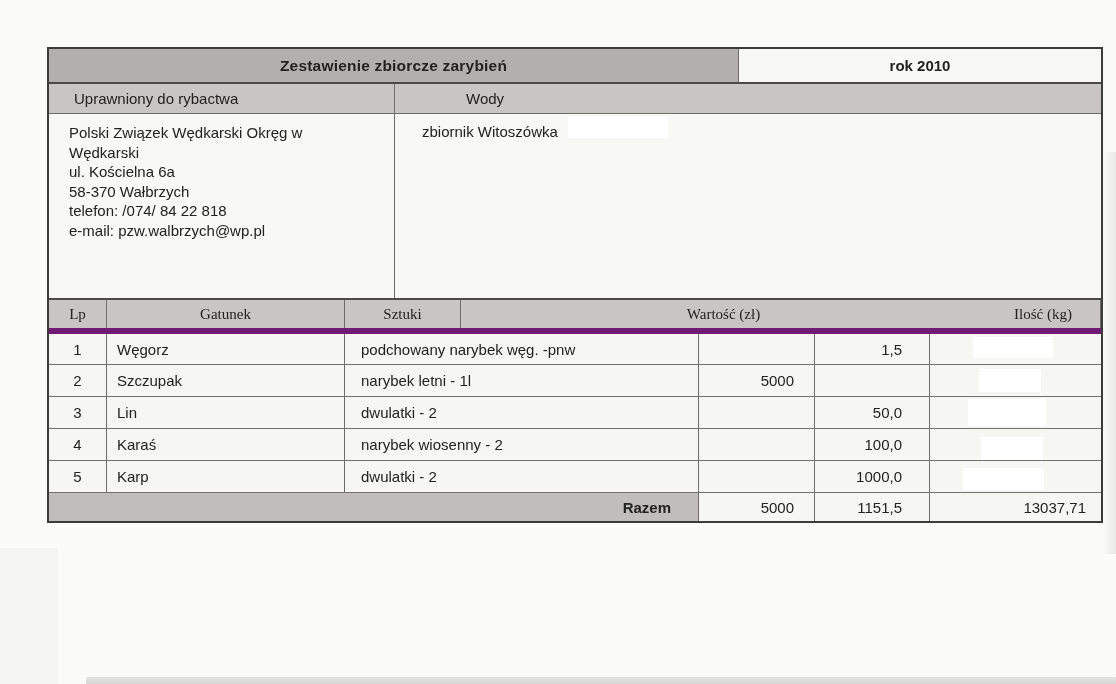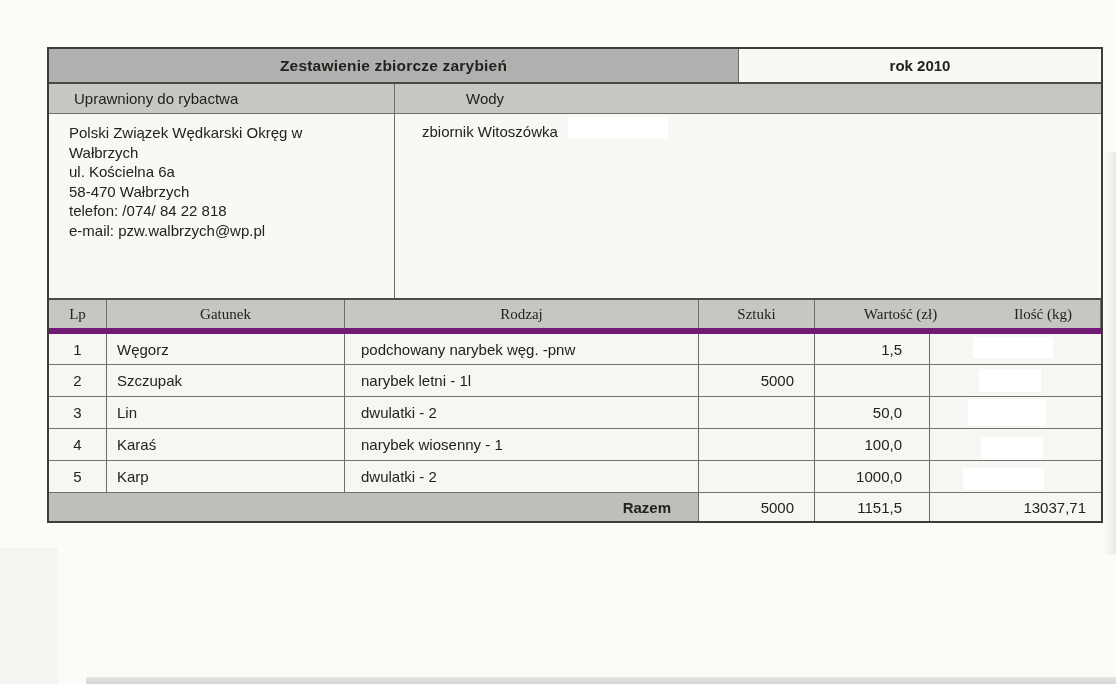--- a/index.html
+++ b/index.html
@@ -72,35 +72,34 @@
     </div>
 
     <div class="row r-labels">
       <div class="cell vline label-left">Uprawniony do rybactwa</div>
       <div class="cell label-right">Wody</div>
     </div>
 
     <div class="row r-address">
       <div class="cell vline addr-cell">
         <div>Polski Związek Wędkarski Okręg w</div>
-        <div>Wałbrzych</div>
+        <div>Wędkarski</div>
         <div>ul. Kościelna 6a</div>
-        <div>58-470 Wałbrzych</div>
+        <div>58-370 Wałbrzych</div>
         <div>telefon: /074/ 84 22 818</div>
         <div>e-mail: pzw.walbrzych@wp.pl</div>
       </div>
       <div class="cell waters-cell">
         <span>zbiornik Witoszówka</span>
       </div>
     </div>
 
     <div class="row r-head">
       <div class="cell vline c-lp">Lp</div>
       <div class="cell vline c-gat">Gatunek</div>
-      <div class="cell vline c-rodz">Rodzaj</div>
       <div class="cell vline c-szt">Sztuki</div>
       <div class="cell c-war">Wartość (zł)</div>
       <div class="cell vline c-ilo">Ilość (kg)</div>
     </div>
 
     <div class="row r-data h31">
       <div class="cell vline c-lp">1</div>
       <div class="cell vline c-gat">Węgorz</div>
       <div class="cell vline c-rodz">podchowany narybek węg. -pnw</div>
       <div class="cell vline c-szt"></div>
@@ -119,21 +118,21 @@
       <div class="cell vline c-lp">3</div>
       <div class="cell vline c-gat">Lin</div>
       <div class="cell vline c-rodz">dwulatki - 2</div>
       <div class="cell vline c-szt"></div>
       <div class="cell vline c-ilo">50,0</div>
       <div class="cell c-war"></div>
     </div>
     <div class="row r-data h32">
       <div class="cell vline c-lp">4</div>
       <div class="cell vline c-gat">Karaś</div>
-      <div class="cell vline c-rodz">narybek wiosenny - 1</div>
+      <div class="cell vline c-rodz">narybek wiosenny - 2</div>
       <div class="cell vline c-szt"></div>
       <div class="cell vline c-ilo">100,0</div>
       <div class="cell c-war"></div>
     </div>
     <div class="row r-data h32">
       <div class="cell vline c-lp">5</div>
       <div class="cell vline c-gat">Karp</div>
       <div class="cell vline c-rodz">dwulatki - 2</div>
       <div class="cell vline c-szt"></div>
       <div class="cell vline c-ilo">1000,0</div>

